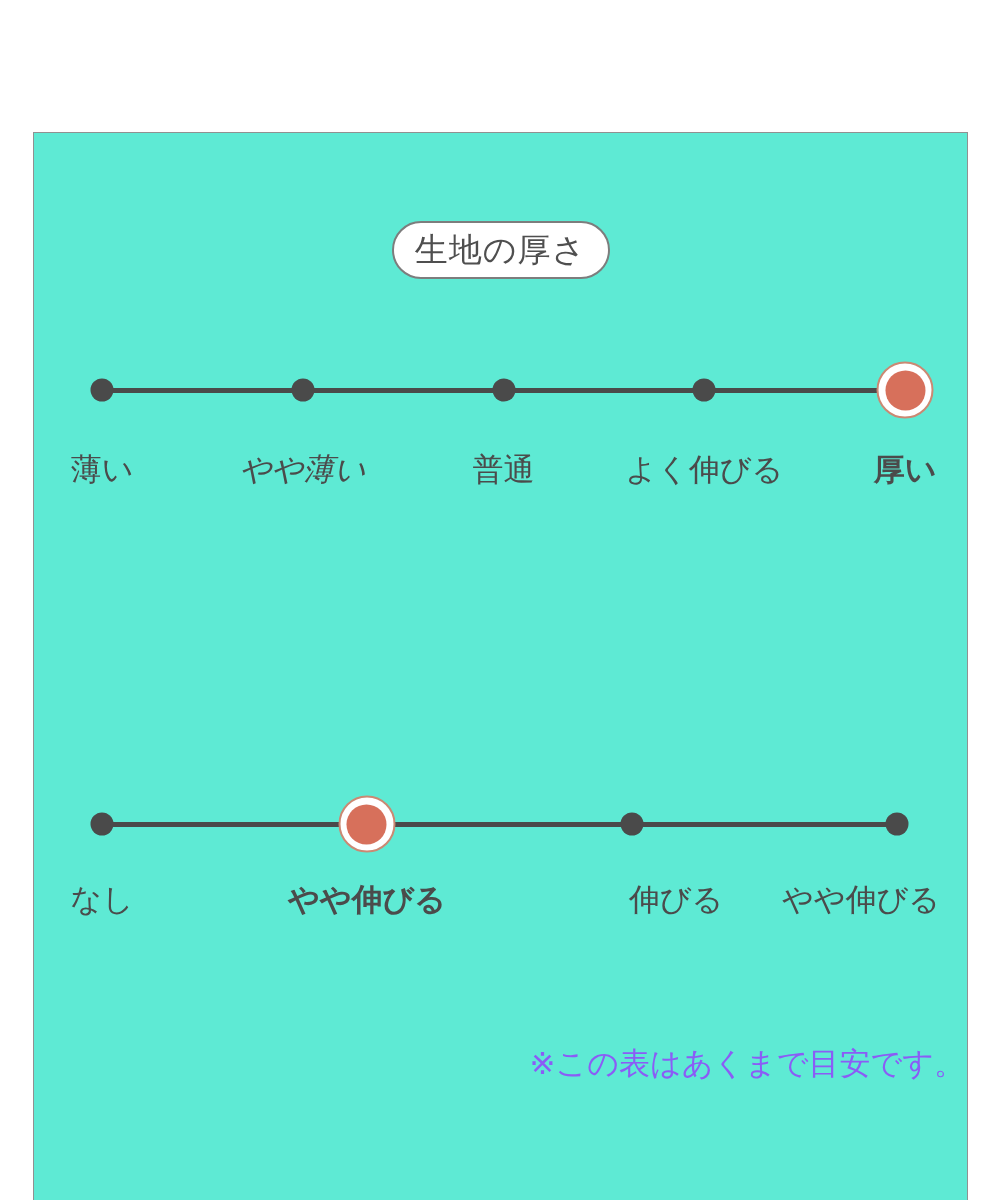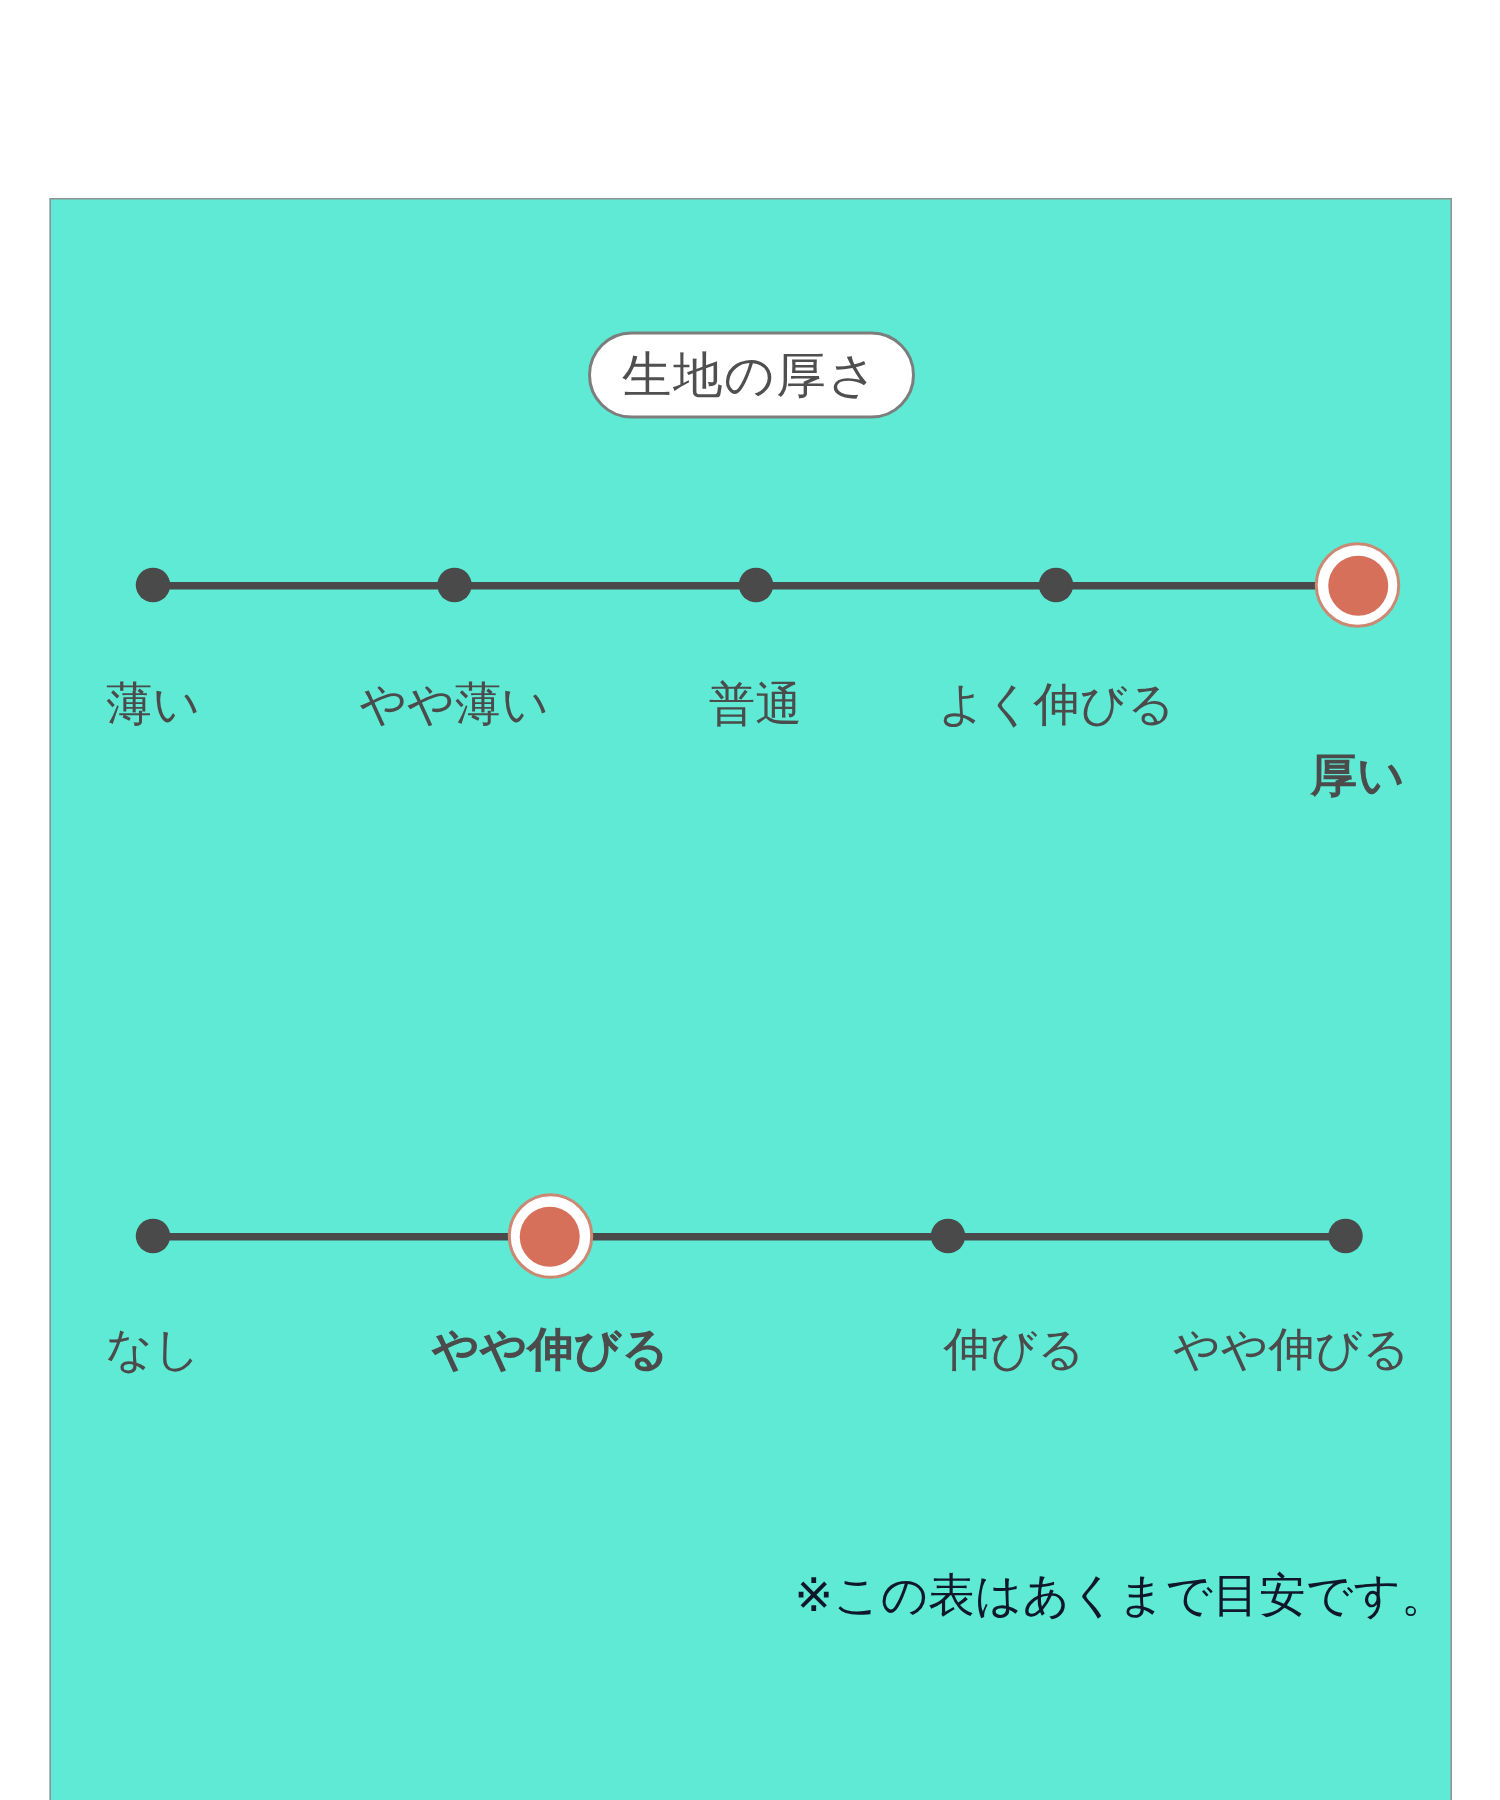--- a/index.html
+++ b/index.html
@@ -106,21 +106,21 @@
   .label.selected { font-weight: 700; }
   #labels-2 .label:last-child { transform: translateX(calc(-50% - 36px)); }
 
   .note {
     position: absolute;
     top: 1043px;
     left: 0;
     right: 35px;
     text-align: right;
     font-size: 31px;
-    color: #0f172a;
+    color: #8b5cf6;
   }
 </style>
 </head>
 <body>
 
 <div id="canvas" style="--accent: #d7705b; --accent-ring: #cb8973; --line: #4a4a4a; --text: #4b4b4b; --frame-border: #919191;">
   <div class="frame">
 
     <div class="pill pill-1">
       <span>生地の厚さ</span>
@@ -129,24 +129,24 @@
         <div class="dot" style="left: 0%;"></div>
         <div class="dot" style="left: 25%;"></div>
         <div class="dot" style="left: 50%;"></div>
         <div class="dot" style="left: 75%;"></div>
         <div class="dot active" style="left: 100%;">
           <div class="dot-core"></div>
         </div>
       </div>
     <div class="labels" id="labels-1">
         <div class="label" style="left: 0%;">薄い</div>
-        <div class="label" style="left: 25%;">やや薄い</div>
+        <div class="label" style="left: 25%; font-style: italic;">やや薄い</div>
         <div class="label" style="left: 50%;">普通</div>
         <div class="label" style="left: 75%;">よく伸びる</div>
-        <div class="label selected" style="left: 100%; margin-top: 47px;">厚い</div>
+        <div class="label selected" style="left: 100%;">厚い</div>
       </div>
 
     <div class="track" id="track-2">
         <div class="dot" style="left: 0%;"></div>
         <div class="dot active" style="left: 33.3333%;">
           <div class="dot-core"></div>
         </div>
         <div class="dot" style="left: 66.6667%;"></div>
         <div class="dot" style="left: 100%;"></div>
       </div>

